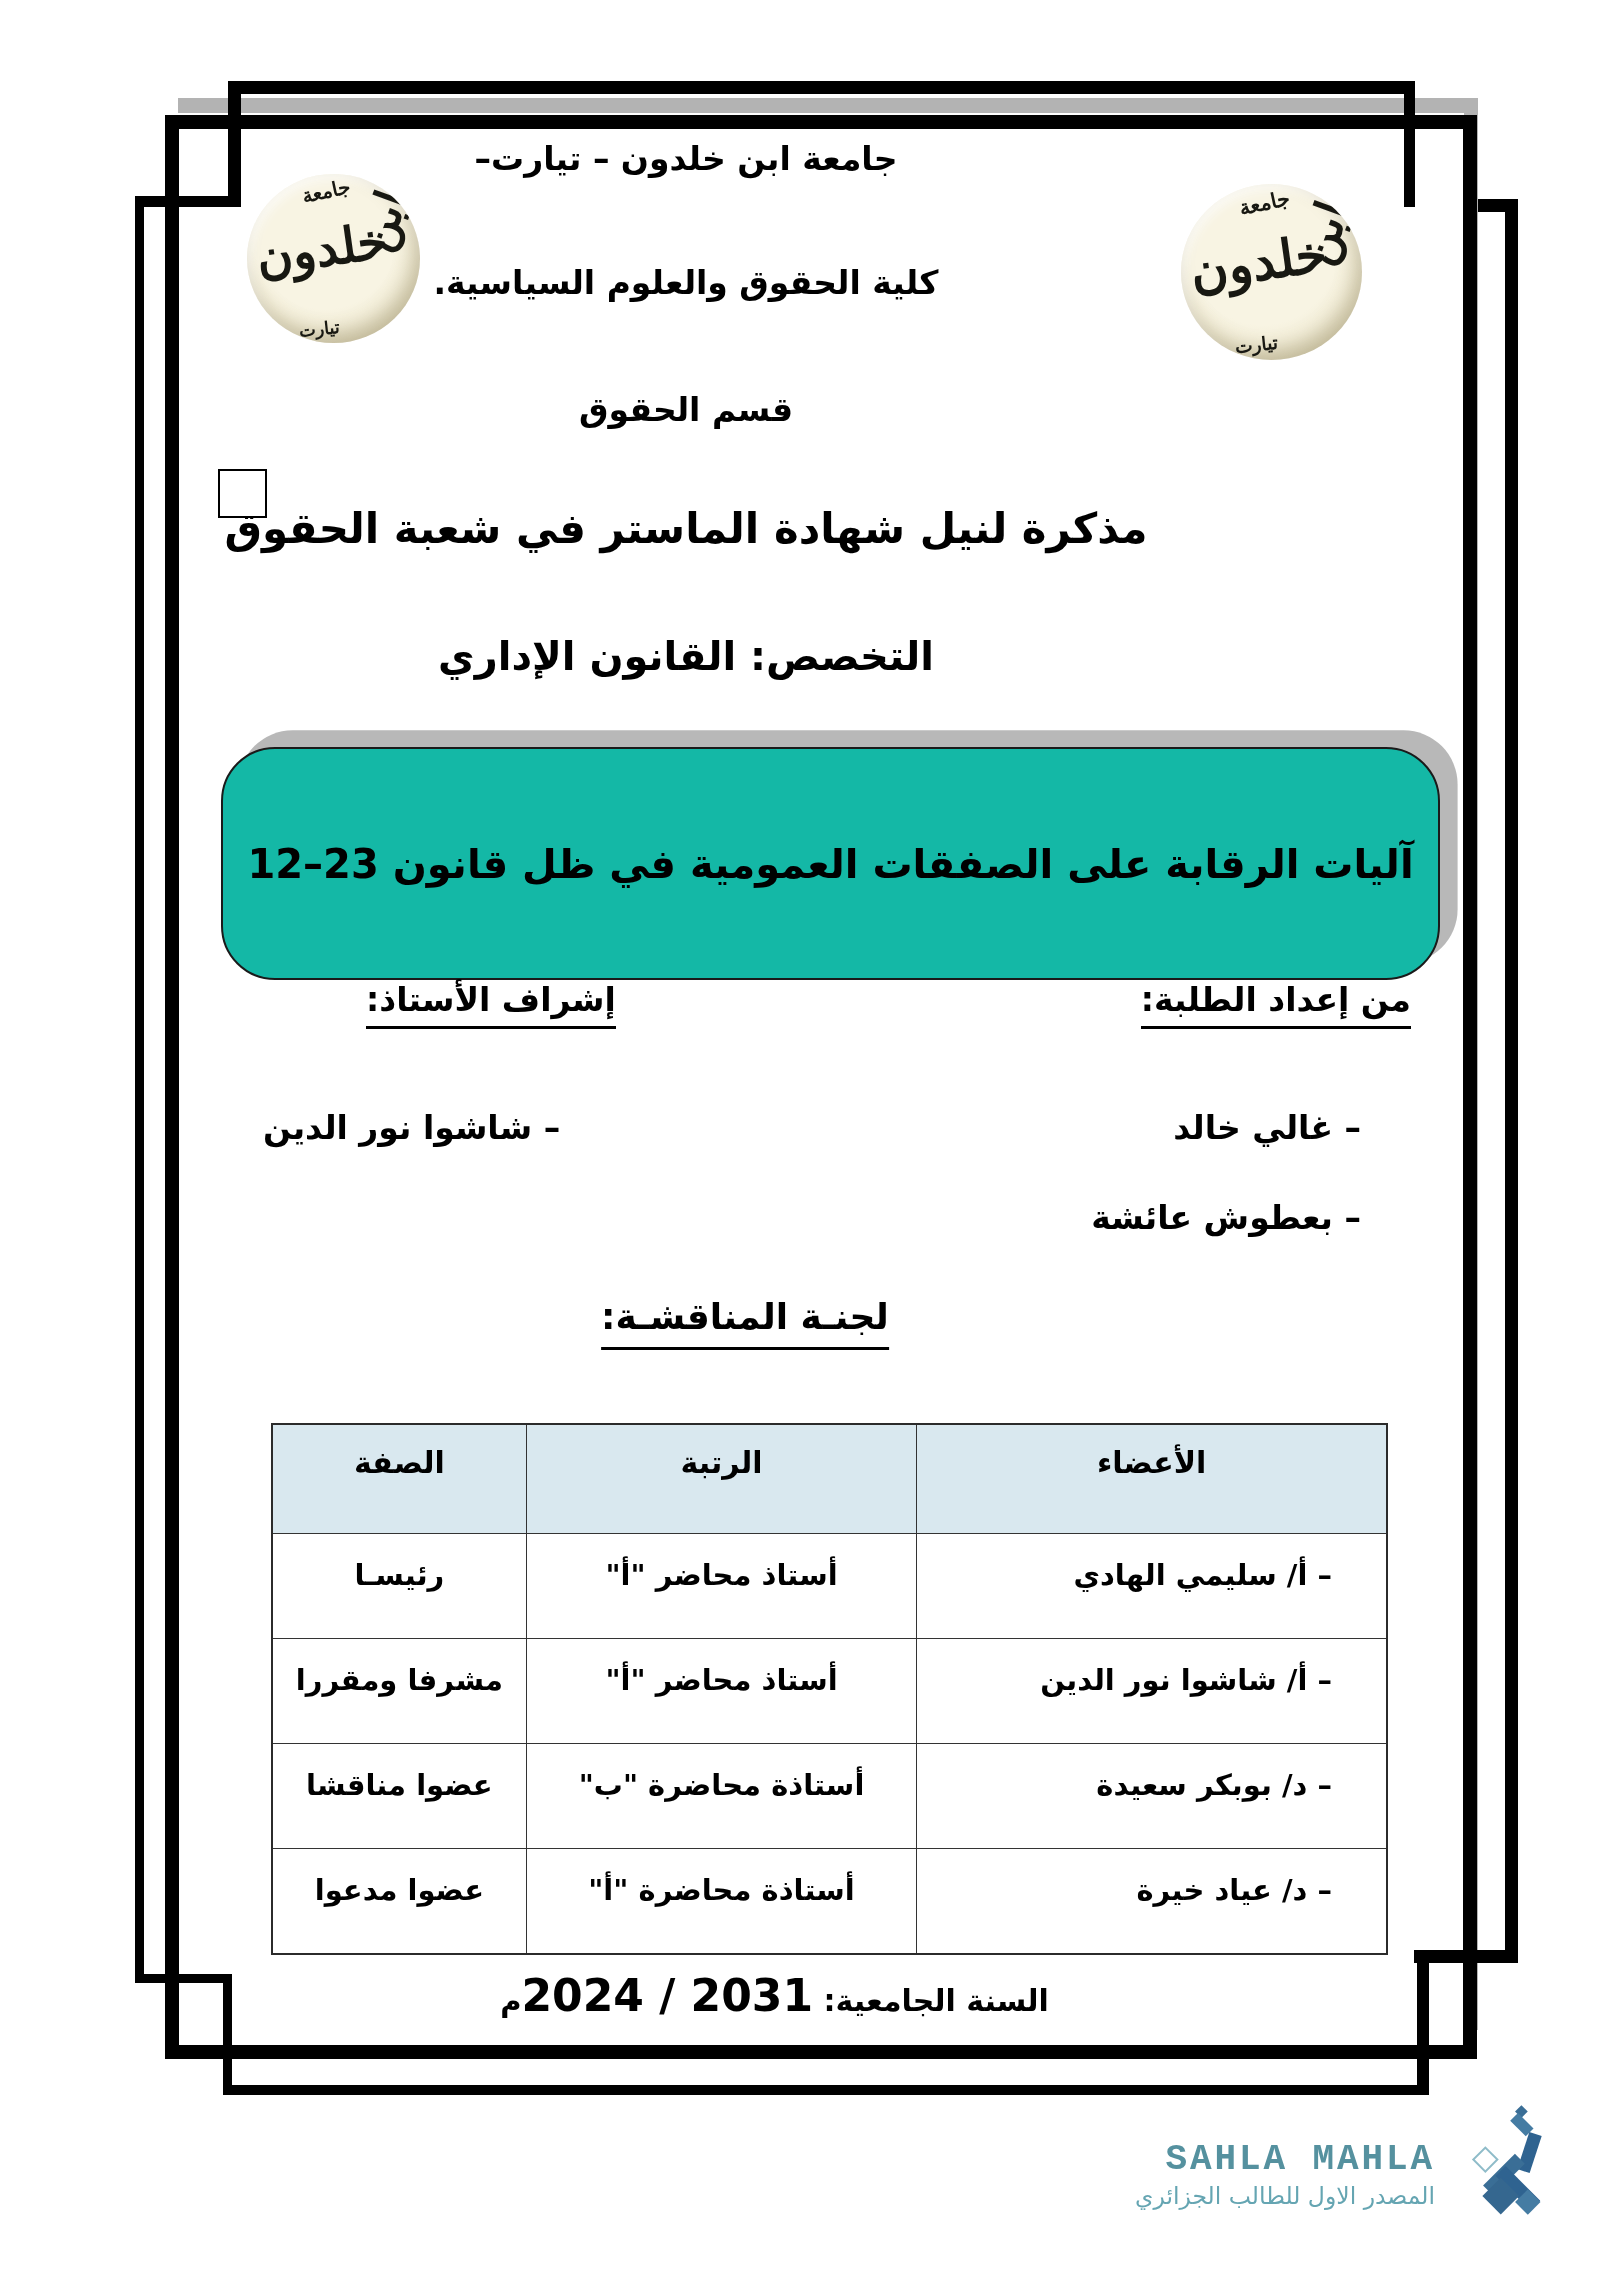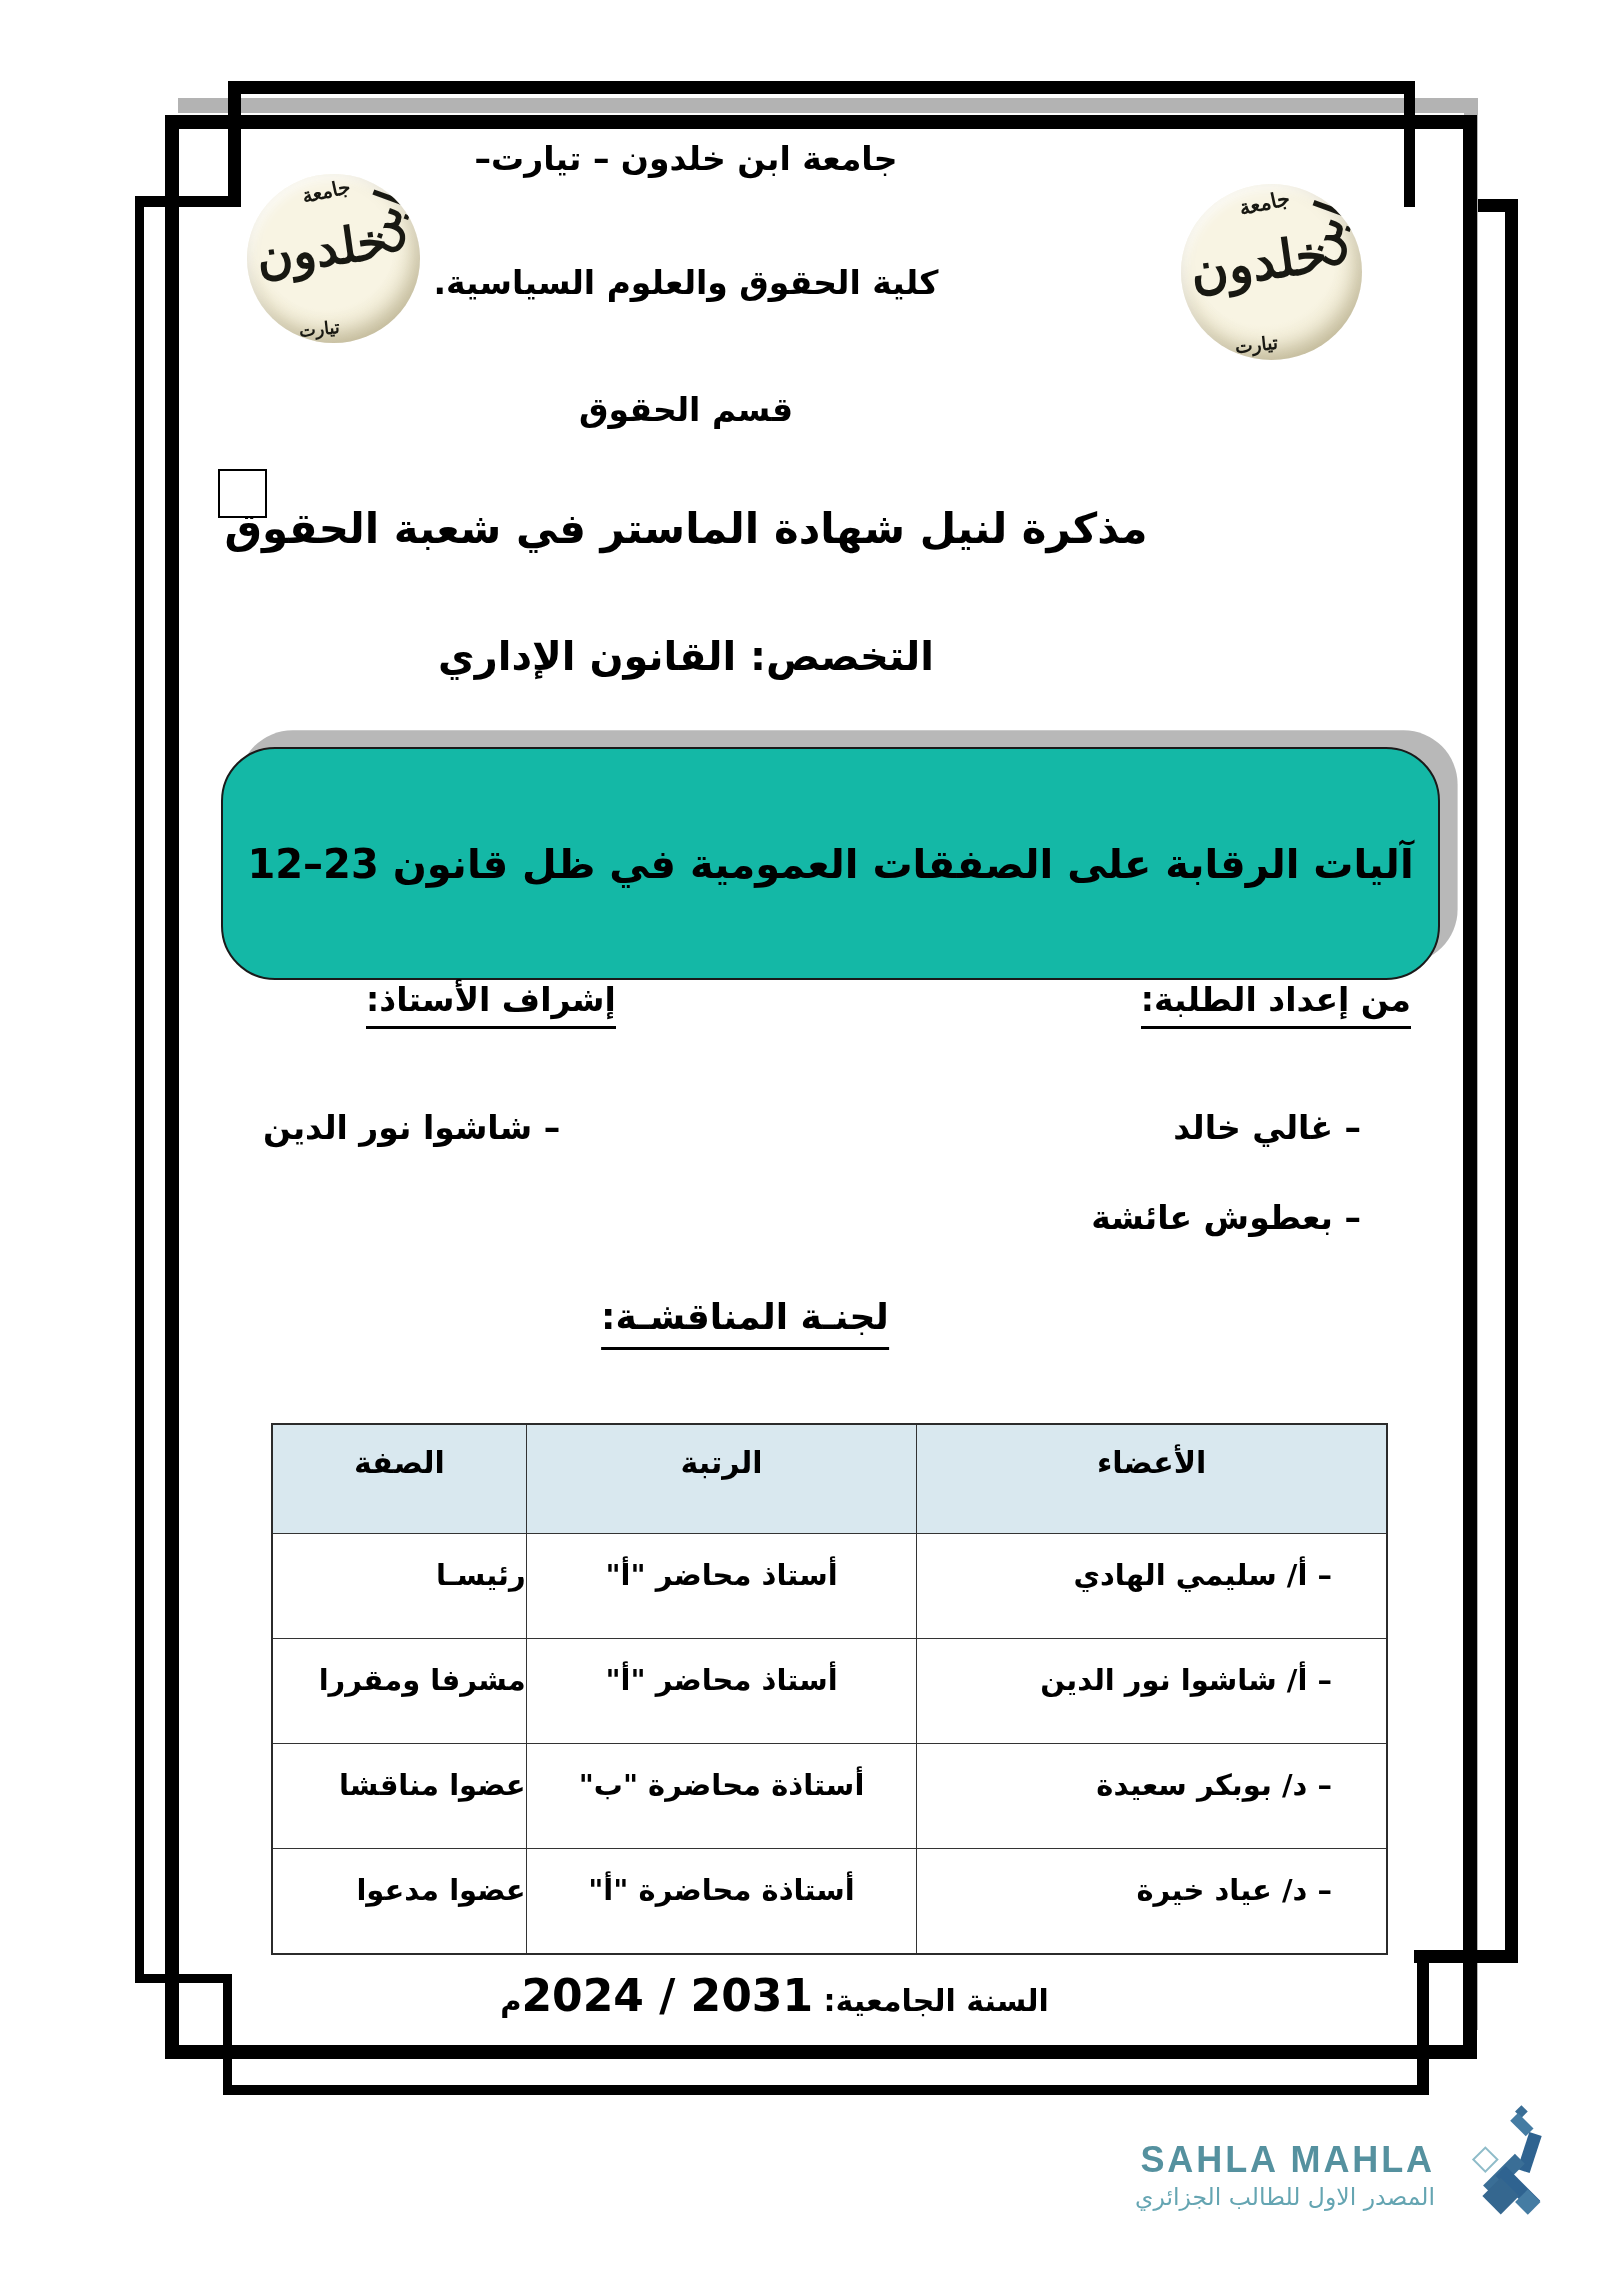--- a/index.html
+++ b/index.html
@@ -58,33 +58,33 @@
   .table{
     position:absolute;left:271px;top:1423px;width:1113px;
     border:2px solid #2b2b2b;direction:rtl;
   }
   .trow{display:flex;direction:rtl;}
   .trow:not(:last-child){border-bottom:1px solid #333;}
   .cell{box-sizing:border-box;font-weight:bold;font-size:29px;}
   .cell:not(:last-child){border-left:1px solid #333;}
   .c-members{width:42.2%;text-align:right;padding:23.5px 54px 0 9.8px;}
   .c-rank{width:35.1%;text-align:center;padding-top:23.5px;}
-  .c-role{width:22.7%;padding-top:23.5px;}
+  .c-role{width:22.7%;text-align:center;padding-top:23.5px;}
   .thead{background:#d9e8ef;height:108px;}
   .thead .cell{font-size:30px;text-align:center;padding:19.6px 0 0 0;}
   .tdata{height:104px;}
   .footer-line{
     position:absolute;top:1970px;left:0;width:1549px;text-align:center;direction:rtl;
   }
   .footer-line .lbl{font-size:30px;font-weight:bold;}
   .footer-line .yrs{font-size:44px;font-weight:bold;}
   .footer-line .suf{font-size:29px;font-weight:bold;}
   .rtl{direction:rtl;unicode-bidi:plaintext;}
   .wm{position:absolute;right:186px;top:2139px;text-align:right;}
-  .wm .brand{font-size:36px;font-weight:bold;letter-spacing:2.9px;color:#55919f;font-family:Liberation Sans, sans-serif;white-space:nowrap;}
+  .wm .brand{font-size:36px;font-weight:bold;letter-spacing:2.9px;color:#55919f;font-family:Liberation Mono, monospace;white-space:nowrap;}
   .wm .tag{font-size:23.5px;color:#65a5b2;direction:rtl;margin-top:2px;white-space:nowrap;}
   .mark{position:absolute;left:1468px;top:2107px;width:78px;height:116px;}
   .mark i{position:absolute;display:block;}
 </style>
 </head>
 <body>
 
 <div class="page">
 
   <div class="grayL"></div>

